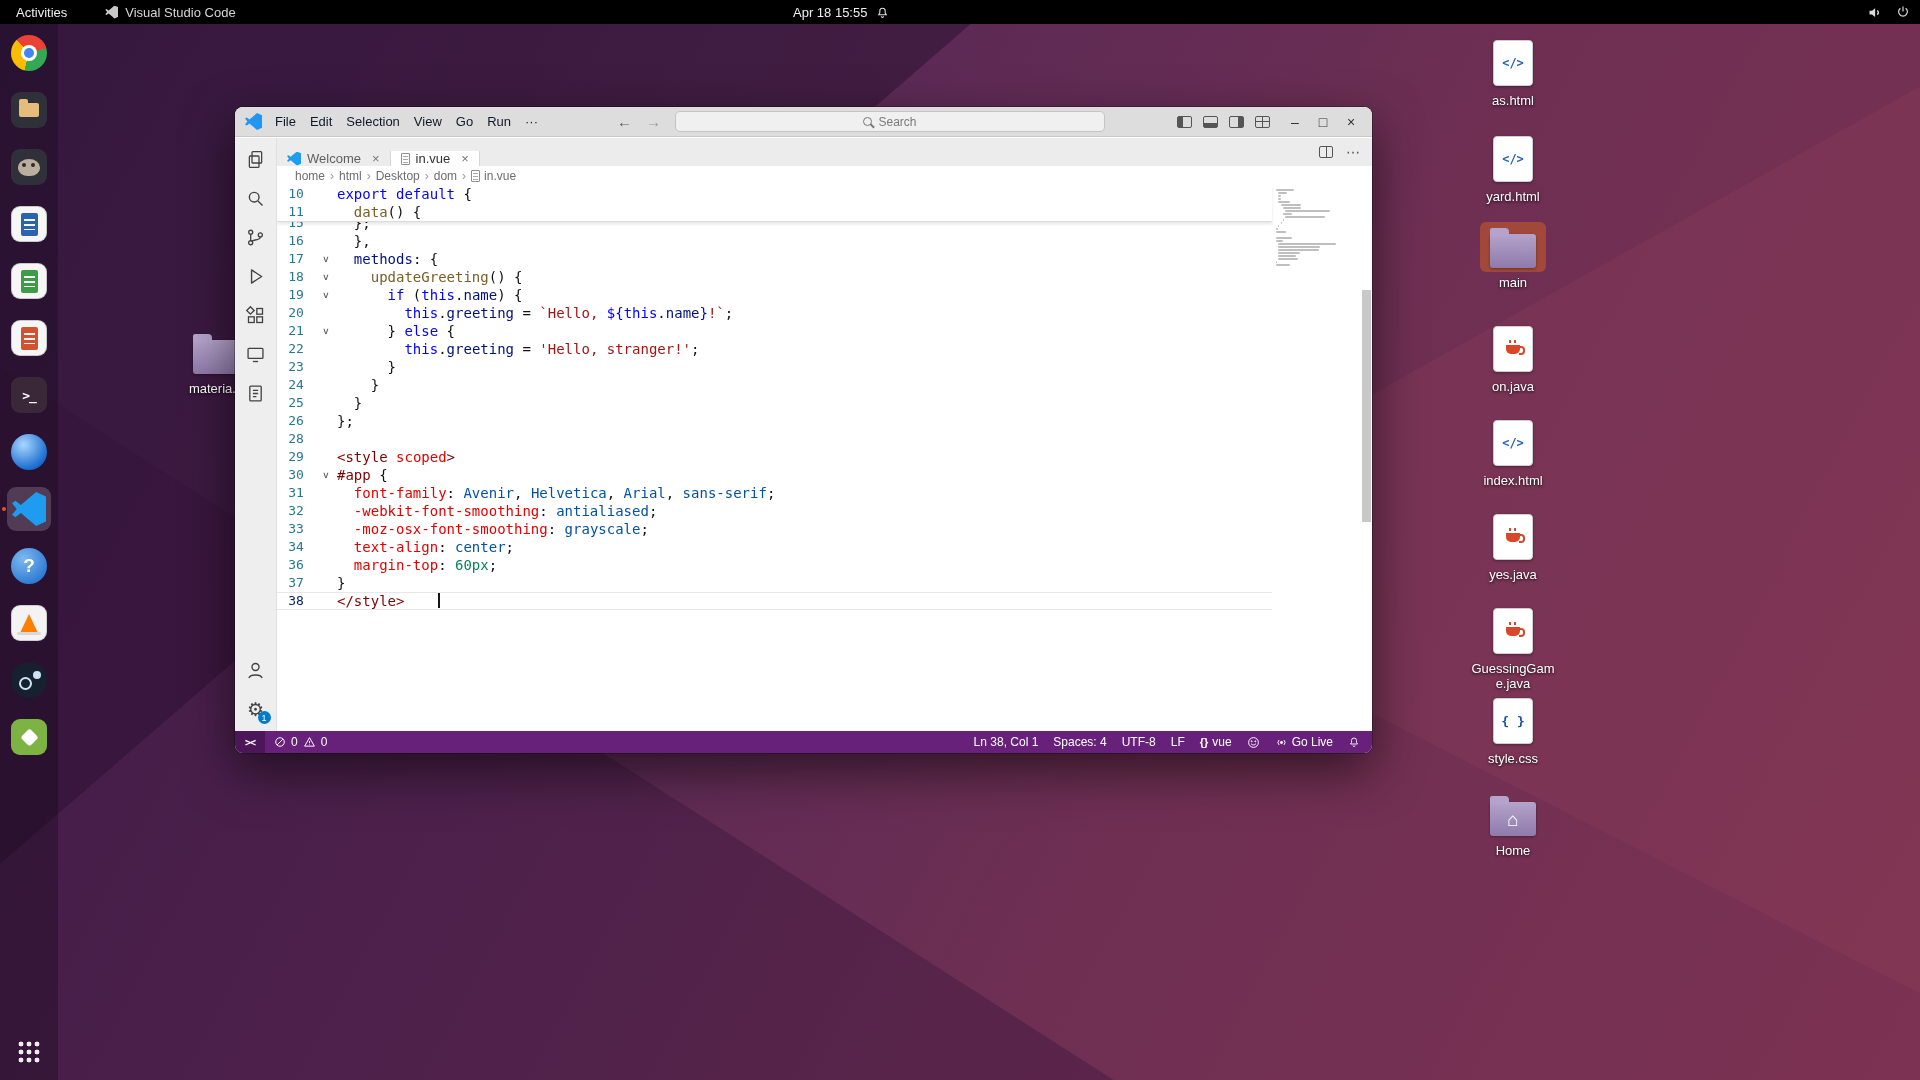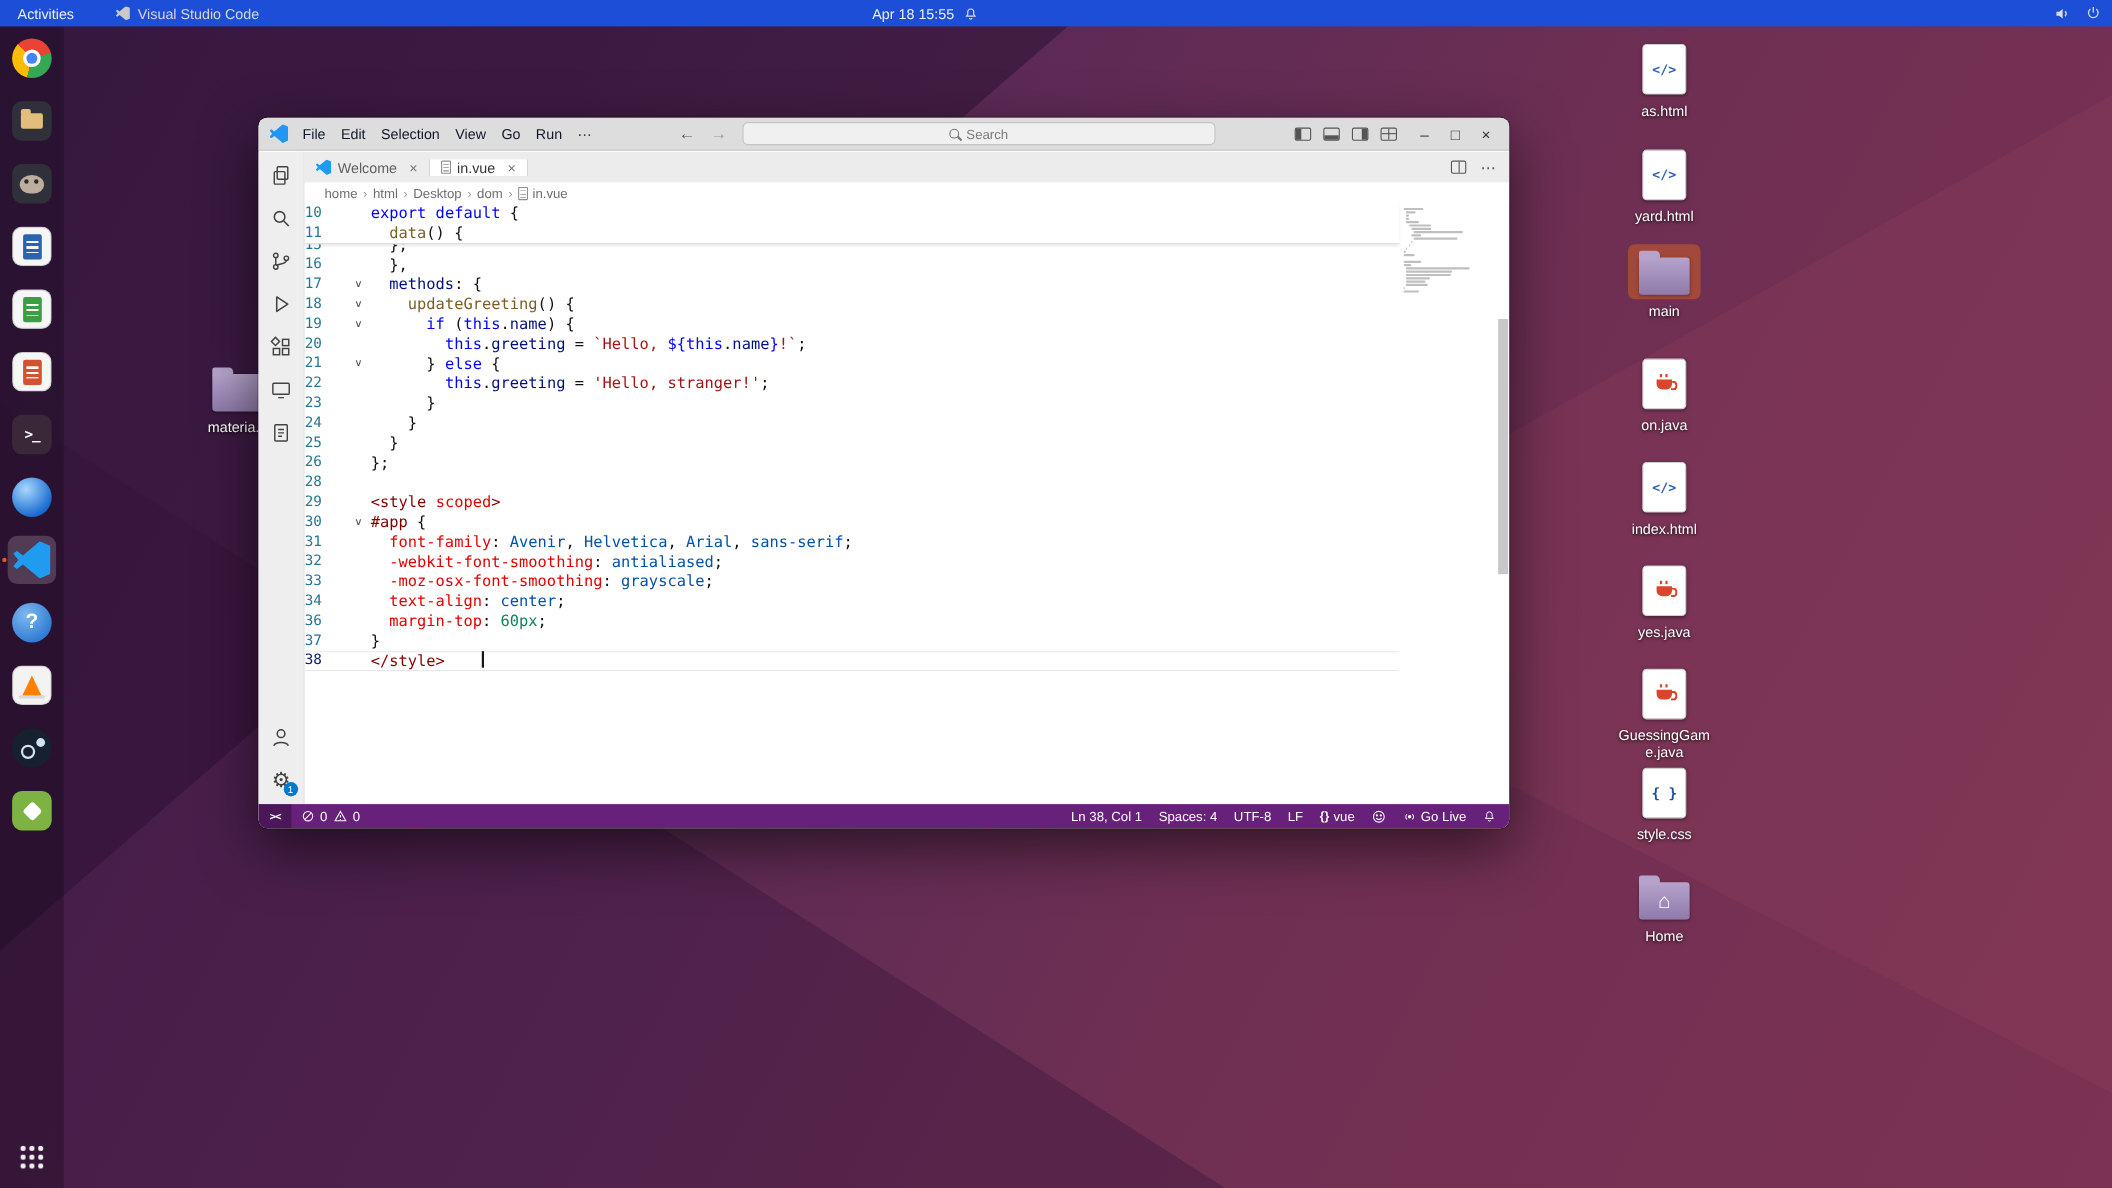--- a/index.html
+++ b/index.html
@@ -4,21 +4,21 @@
 <style>
   *{margin:0;padding:0;box-sizing:border-box}
   html,body{width:1920px;height:1080px;overflow:hidden}
   body{position:relative;font-family:"Liberation Sans",sans-serif;background:linear-gradient(118deg,#46204f 0%,#5c2a55 38%,#6e2f53 62%,#7c3252 100%)}
   .bgshape{position:absolute;inset:0;pointer-events:none}
   .bg1{clip-path:polygon(0 0,52% 0,0 80%);background:rgba(28,10,38,.40)}
   .bg2{clip-path:polygon(0 100%,58% 100%,0 34%);background:rgba(52,18,56,.35)}
   .bg3{clip-path:polygon(100% 8%,100% 92%,56% 52%);background:rgba(160,70,95,.18)}
 
   
-  .topbar{position:absolute;top:0;left:0;right:0;height:24px;background:#1d4ed8;color:#eee;display:flex;font-size:13px;z-index:60}
+  .topbar{position:absolute;top:0;left:0;right:0;height:24px;background:#000000;color:#eee;display:flex;font-size:13px;z-index:60}
   .tb-activities{padding:0 16px;height:100%;display:flex;align-items:center}
   .tb-appind{display:flex;align-items:center;gap:7px;margin-left:22px;color:#d6d6d6}
   .tb-center{position:absolute;left:793px;top:0;height:24px;display:flex;align-items:center;gap:9px}
   .tb-right{position:absolute;right:10px;top:0;height:24px;display:flex;align-items:center;gap:14px}
   .tb-ic{display:flex;align-items:center}
 
   
   .dock{position:absolute;left:0;top:24px;bottom:0;width:58px;background:rgba(24,10,28,.38);display:flex;flex-direction:column;align-items:center;padding:7px 0 6px;z-index:50}
   #dock-items{display:flex;flex-direction:column;align-items:center;gap:13px}
   .dock-item{width:44px;height:44px;border-radius:9px;display:flex;align-items:center;justify-content:center;position:relative}
@@ -111,21 +111,21 @@
   .pg::after{content:"";position:absolute;left:1px;right:1px;top:2px;height:7px;background:repeating-linear-gradient(#a8a8a8 0 1px,transparent 1px 3px)}
   .breadcrumbs{height:19px;background:#fff;display:flex;align-items:center;padding-left:18px;font-size:12px;color:#6e6e6e;gap:5px}
   .crumb{display:flex;align-items:center;gap:4px}
   .crumb-sep{color:#9a9a9a}
 
   .editor{position:relative;flex:1;overflow:hidden;font-family:"DejaVu Sans Mono",monospace;font-size:14px;line-height:18px}
   #codewrap{position:absolute;top:0;left:0;right:100px;bottom:0;overflow:hidden}
   #code{padding-top:29px}
   .cl{display:flex;height:18px;white-space:pre;align-items:center}
   .cl.cur{box-shadow:inset 0 1px 0 #e7e7e7,inset 0 -1px 0 #e7e7e7}
-  .ln{width:38px;text-align:left;color:#237893;font-size:13px;flex:none}
+  .ln{width:38px;text-align:center;color:#237893;font-size:13px;flex:none}
   .cur .ln{color:#0b216f}
   .fold{width:22px;text-align:center;color:#585858;font-size:9px;flex:none;transform:scaleX(1.25)}
   .ct{white-space:pre}
   .tk-d{color:#111}.tk-k{color:#0000ff}.tk-p{color:#001080}.tk-f{color:#795e26}
   .tk-s{color:#a31515}.tk-t{color:#800000}.tk-a{color:#e50000}.tk-v{color:#0451a5}.tk-n{color:#098658}
   .swatch{display:inline-block;width:11px;height:11px;background:#2c3e50;border:1px solid #767676;margin-right:4px;vertical-align:-1px}
   .caret{display:inline-block;width:1.5px;height:15px;background:#151515;vertical-align:-2px;animation:blink 1s steps(2) infinite}
   @keyframes blink{50%{opacity:0}}
   #sticky{position:absolute;top:0;left:0;right:100px;background:#fff;border-bottom:1px solid #dcdcdc;box-shadow:0 2px 3px rgba(0,0,0,.10);z-index:3}
   #minimap{position:absolute;top:3px;right:14px;width:82px}
@@ -410,21 +410,21 @@
         </div>
         <div class="ab-icon">
           <span class="gear-glyph">⚙</span>
           <span class="badge">1</span>
         </div>
       </div>
     </div>
 
     <div class="editor-col">
       <div class="tabbar">
-        <div id="tabs" style="display:flex;align-items:center">
+        <div id="tabs" style="display:flex;align-items:flex-end">
             <div class="tab">
               <span class="vsc-logo mini-logo"></span>
               <span class="tab-label">Welcome</span>
               <span class="tab-close">×</span>
             </div>
             <div class="tab active">
               <span class="pg"></span>
               <span class="tab-label">in.vue</span>
               <span class="tab-close">×</span>
             </div>

